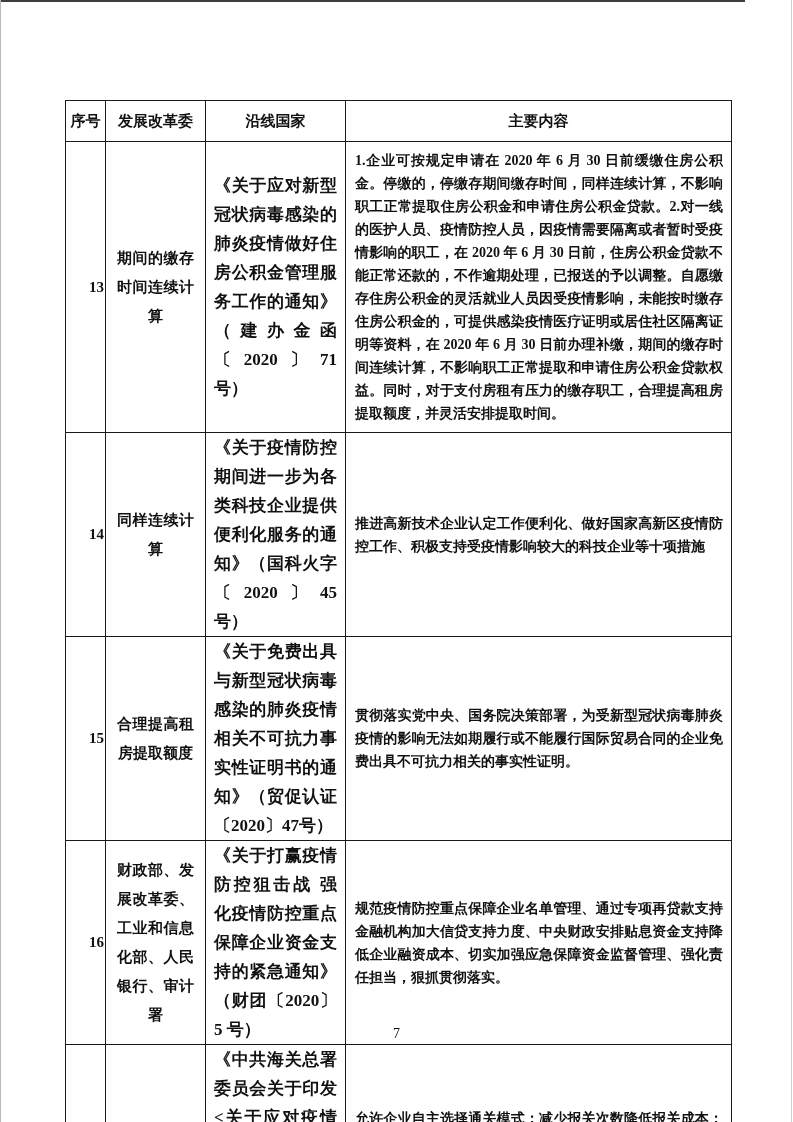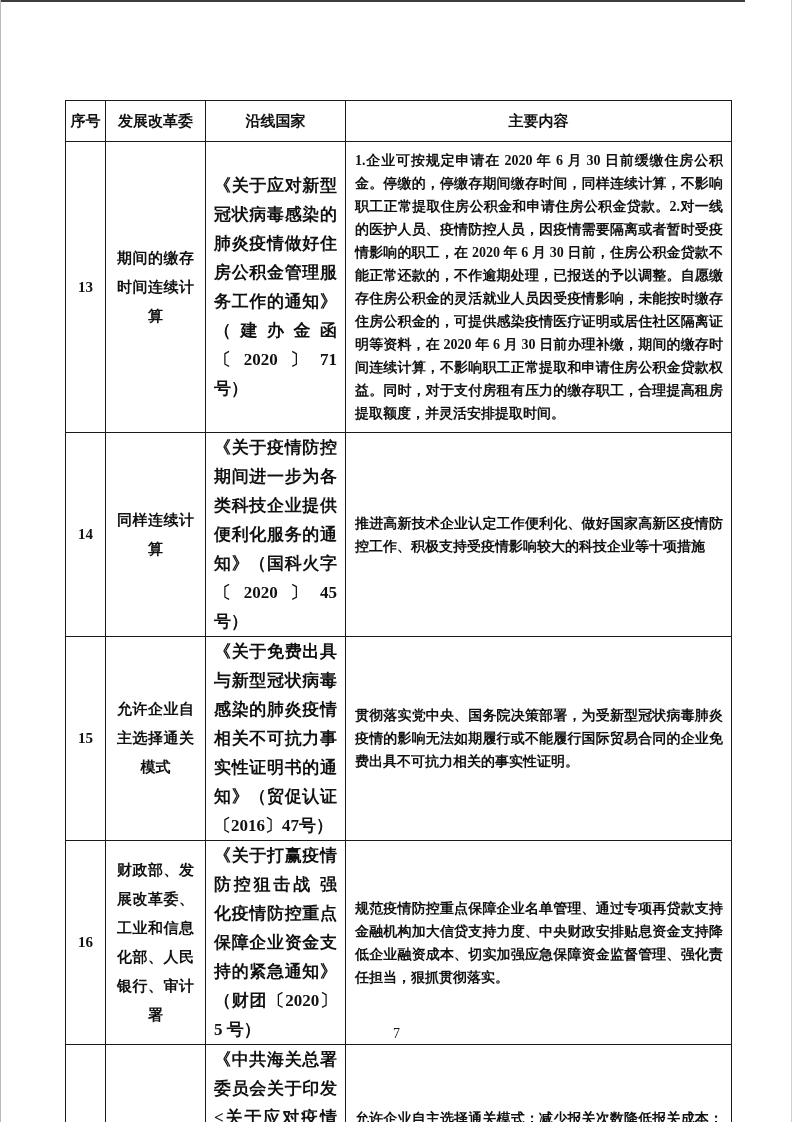--- a/index.html
+++ b/index.html
@@ -61,21 +61,21 @@
   tr.row-16a        { height: 142px; }
   tr.row-16b        { height: 171px; }
 
   th.hcell {
     font-size: 15px;
     text-align: center;
     line-height: 21px;
     padding: 0 2px;
   }
   td.cell-no {
-    text-align: center;
+    text-align: right;
     font-size: 15px;
   }
   td.cell-agency {
     text-align: justify;
     text-align-last: center;
     -moz-text-align-last: center;
     font-size: 15px;
     line-height: 29px;
     padding: 0 11px;
   }
@@ -133,22 +133,22 @@
 
       <tr class="row-14">
         <td class="cell-no">14</td>
         <td class="cell-agency">同样连续计算</td>
         <td class="cell-doc">《关于疫情防控期间进一步为各类科技企业提供便利化服务的通知》（国科火字〔2020〕45 号）</td>
         <td class="cell-main">推进高新技术企业认定工作便利化、做好国家高新区疫情防控工作、积极支持受疫情影响较大的科技企业等十项措施</td>
       </tr>
 
       <tr class="row-15">
         <td class="cell-no">15</td>
-        <td class="cell-agency">允许企业自主选择通关模式</td>
-        <td class="cell-doc">《关于免费出具与新型冠状病毒感染的肺炎疫情相关不可抗力事实性证明书的通知》（贸促认证〔2016〕47号）</td>
+        <td class="cell-agency">合理提高租房提取额度</td>
+        <td class="cell-doc">《关于免费出具与新型冠状病毒感染的肺炎疫情相关不可抗力事实性证明书的通知》（贸促认证〔2020〕47号）</td>
         <td class="cell-main">贯彻落实党中央、国务院决策部署，为受新型冠状病毒肺炎疫情的影响无法如期履行或不能履行国际贸易合同的企业免费出具不可抗力相关的事实性证明。</td>
       </tr>
 
       <tr class="row-16a">
         <td class="cell-no">16</td>
         <td class="cell-agency">财政部、发展改革委、工业和信息化部、人民银行、审计署</td>
         <td class="cell-doc">《关于打赢疫情防控狙击战 强化疫情防控重点保障企业资金支持的紧急通知》（财团〔2020〕5 号）</td>
         <td class="cell-main">规范疫情防控重点保障企业名单管理、通过专项再贷款支持金融机构加大信贷支持力度、中央财政安排贴息资金支持降低企业融资成本、切实加强应急保障资金监督管理、强化责任担当，狠抓贯彻落实。</td>
       </tr>
 

